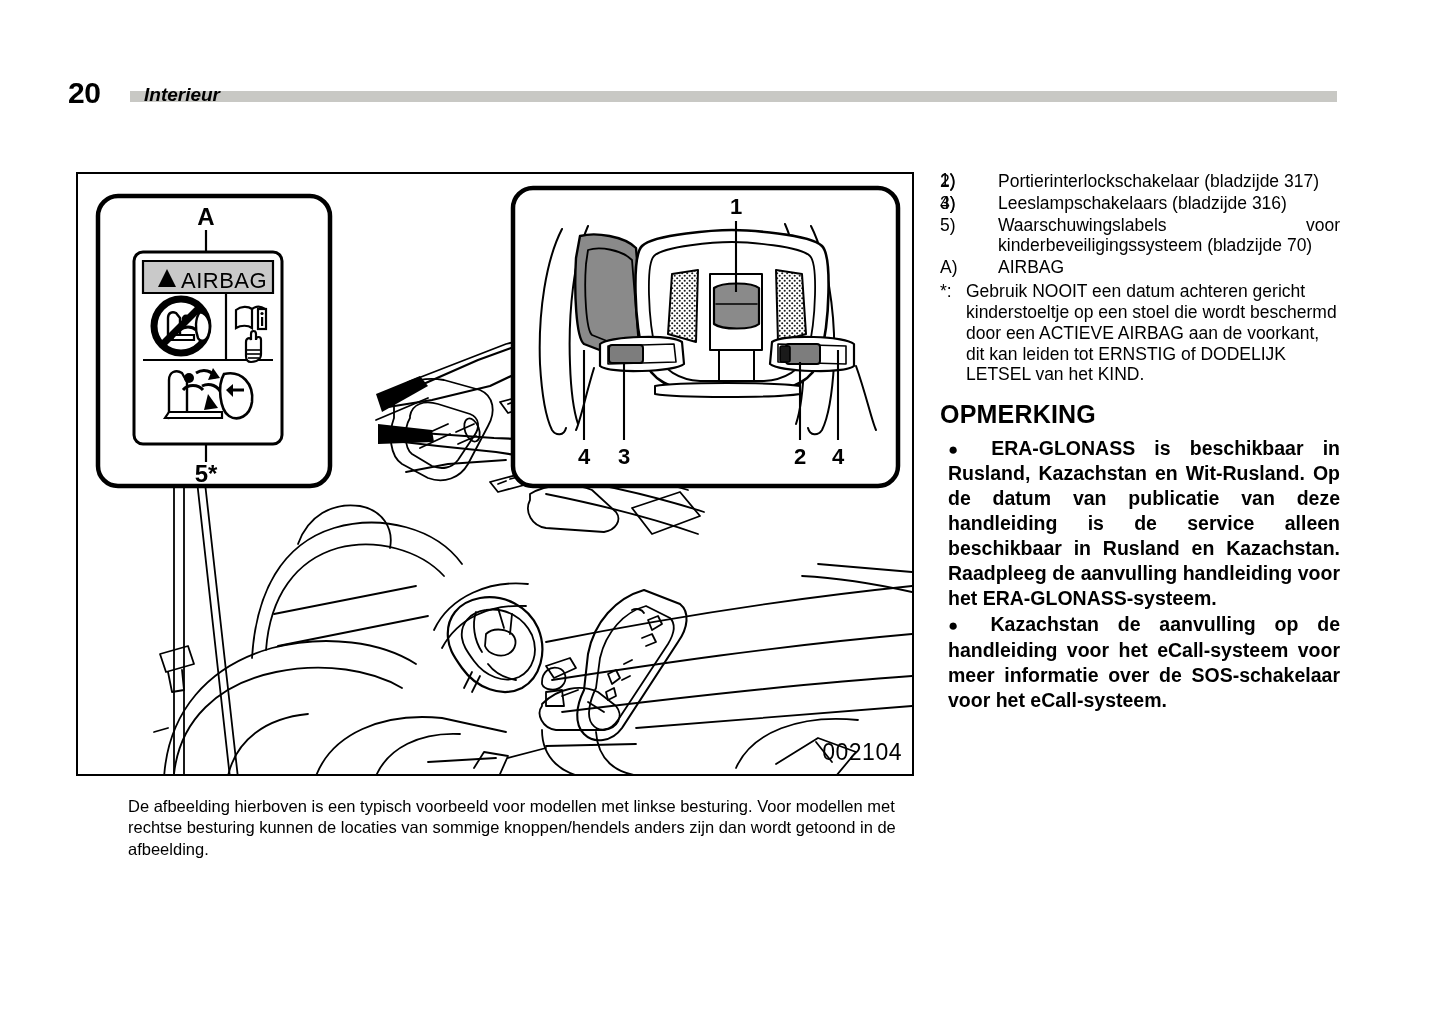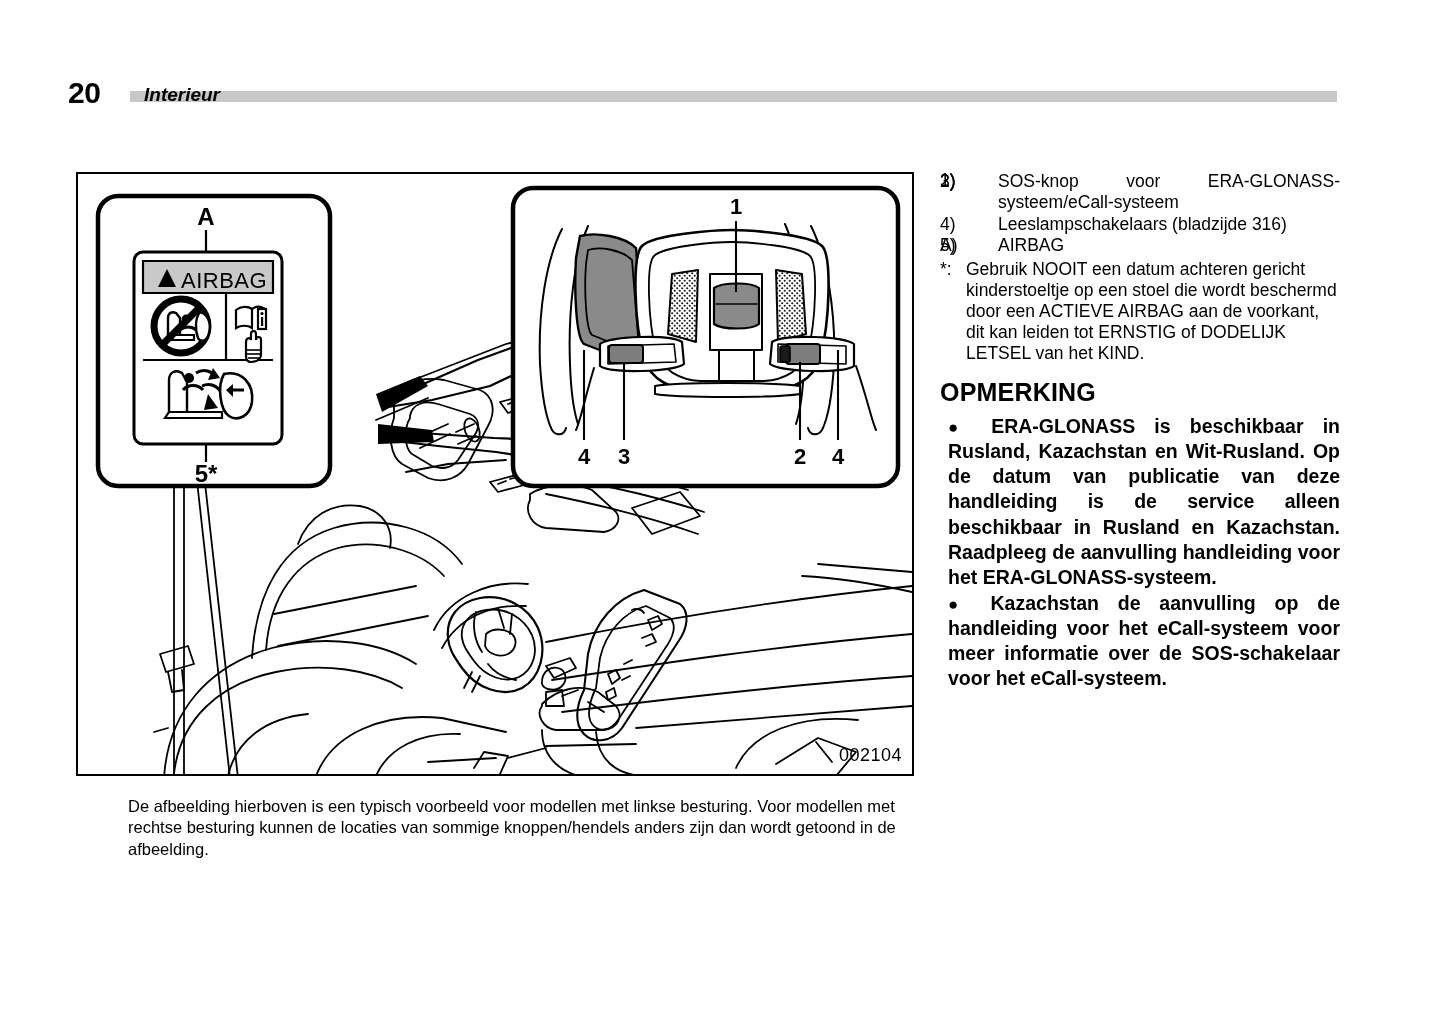--- a/index.html
+++ b/index.html
@@ -31,21 +31,21 @@
 
   
   #figure-block{position:absolute;left:76px;top:172px;width:838px;height:604px;}
   #figure-frame{
     position:absolute;left:0;top:0;width:100%;height:100%;
     border:2px solid #000;background:#fff;box-sizing:border-box;
   }
   #figure-canvas{position:absolute;left:0;top:0;width:838px;height:604px;}
   #figure-code{
     position:absolute;right:12px;bottom:10px;
-    font-size:18px;letter-spacing:0.5px;
+    font-size:23px;letter-spacing:0.5px;
   }
 
   
   #figure-caption{
     position:absolute;left:128px;top:796px;width:786px;
     font-size:16.5px;line-height:1.30;
     text-align:left;
   }
 
   
@@ -387,34 +387,35 @@
 <div id="figure-caption">De afbeelding hierboven is een typisch voorbeeld voor modellen met linkse besturing. Voor modellen met rechtse besturing kunnen de locaties van sommige knoppen/hendels anders zijn dan wordt getoond in de afbeelding.</div>
 
 <div id="right-col">
 
   <div class="num-item">
     <span class="marker">1)</span>
   </div>
 
   <div class="num-item justify">
     <span class="marker">2)</span>
+    <span class="txt">Portierinterlockschakelaar (bladzijde 317)</span>
   </div>
 
   <div class="num-item justify">
     <span class="marker">3)</span>
-    <span class="txt">SOS-knop voor ERA-GLONASS-systeem/eCall-systeem</span>
   </div>
 
   <div class="num-item">
     <span class="marker">4)</span>
     <span class="txt">Leeslampschakelaars (bladzijde 316)</span>
   </div>
 
   <div class="num-item">
     <span class="marker">5)</span>
+    <span class="txt">Waarschuwingslabels voor kinderbeveiligingssysteem (bladzijde 70)</span>
   </div>
 
   <div class="num-item">
     <span class="marker">A)</span>
     <span class="txt">AIRBAG</span>
   </div>
 
   <div id="note-item">
     <span class="marker">*:</span>
     <span class="txt">Gebruik NOOIT een datum achteren gericht kinderstoeltje op een stoel die wordt beschermd door een ACTIEVE AIRBAG aan de voorkant, dit kan leiden tot ERNSTIG of DODELIJK LETSEL van het KIND.</span>

